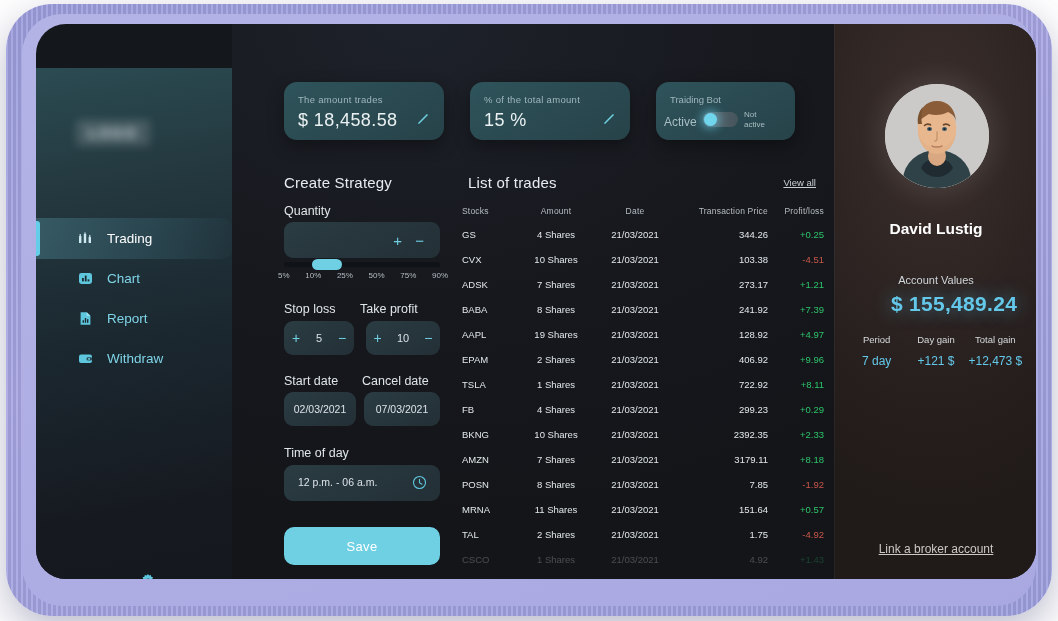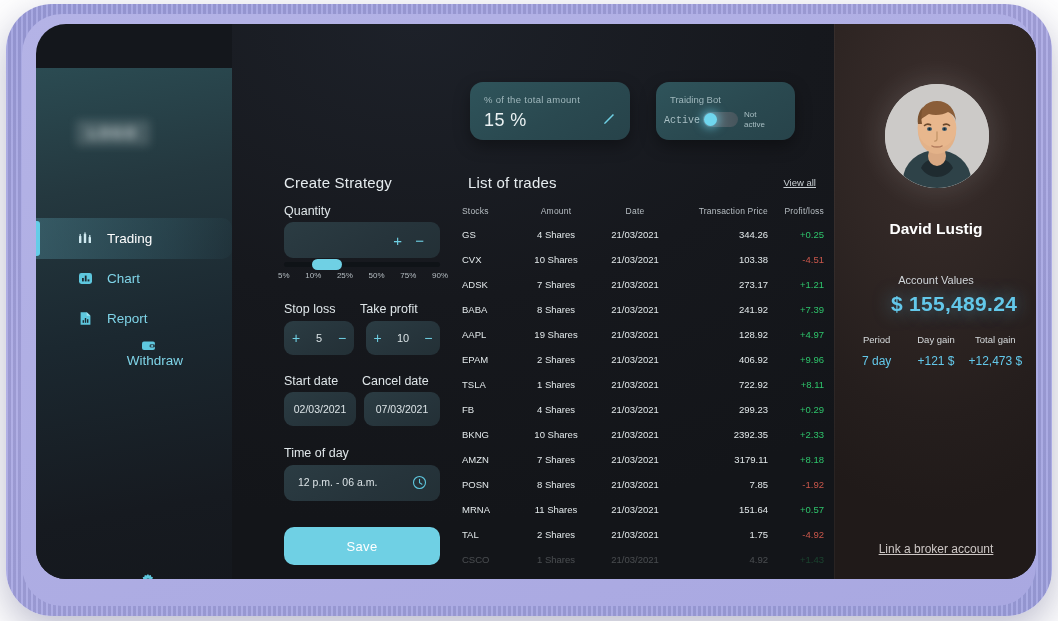--- a/index.html
+++ b/index.html
@@ -101,21 +101,21 @@
   }
   .card-label { position:absolute; left:14px; top:12px; font-size:9.5px; color:#9fb7bc; letter-spacing:.3px; }
   .card-value { position:absolute; left:14px; top:28px; font-size:18px; color:#eaf1f2; font-weight:400; letter-spacing:.4px; }
   .pen { position:absolute; right:14px; bottom:14px; width:14px; height:14px; }
 
   #card-amount  { left:52px;  top:58px;  width:160px; height:58px; }
   #card-percent { left:238px; top:58px;  width:160px; height:58px; }
   #card-bot     { left:424px; top:58px;  width:139px; height:58px; }
 
   #bot-label { position:absolute; left:14px; top:12px; font-size:9.5px; color:#9fb7bc; }
-  #bot-active   { position:absolute; left:8px; top:33px; font-size:10px; color:#a9bfc4;font-family:Liberation Mono, monospace; }
+  #bot-active   { position:absolute; left:8px; top:33px; font-size:12px; color:#a9bfc4; }
   #bot-inactive { position:absolute; left:88px; top:28px; font-size:8px; color:#a9bfc4; line-height:10px; width:32px; }
   #bot-toggle {
     position:absolute; left:47px; top:30px; width:35px; height:15px;
     border-radius:9px;
     background: linear-gradient(90deg,#5a6a72 0%, #46555c 100%);
   }
   #bot-knob {
     position:absolute; left:1px; top:1px; width:13px; height:13px; border-radius:50%;
     background:#6fd6ee;
     box-shadow: 0 0 9px 3px rgba(110,210,235,.55);
@@ -261,21 +261,21 @@
             <path d="M2.6 1.2h6.1l3.7 3.6v9.0H2.6z" fill="#5ec7de"></path>
             <path d="M8.7 1.2l3.7 3.6H8.7z" fill="#9fe2f0"></path>
             <rect x="4.6" y="9.2" width="1.4" height="2.6" fill="#1d2b33"></rect>
             <rect x="6.8" y="7" width="1.4" height="4.8" fill="#1d2b33"></rect>
             <rect x="9" y="8.2" width="1.4" height="3.6" fill="#1d2b33"></rect>
           </svg>
         </span>
         <span>Report</span>
       </div>
 
-      <div class="nav-item" style="top:270px;flex-direction:column;">
+      <div class="nav-item" style="top:270px;">
         <span class="nav-ic">
           <svg width="15" height="15" viewBox="0 0 15 15">
             <rect x="1" y="3.4" width="13" height="8.6" rx="2" fill="#5ec7de"></rect>
             <rect x="8.6" y="6.2" width="5.4" height="3.4" rx="1.4" fill="#2a4a55"></rect>
             <circle cx="11.1" cy="7.9" r=".95" fill="#7fd9ec"></circle>
           </svg>
         </span>
         <span>Withdraw</span>
       </div>
 
@@ -285,20 +285,29 @@
             <path fill="#5ec7de" d="M7 0l1 1.5 1.8-.5.4 1.8 1.8.5-.7 1.7 1.2 1.4-1.5 1.1.5 1.8-1.8.2-.8 1.7-1.6-.9-1.6.9-.8-1.7-1.8-.2.5-1.8L1.1 6.4l1.2-1.4-.7-1.7 1.8-.5.4-1.8L5.6 1.5z"></path>
             <circle cx="7" cy="6.6" r="2.1" fill="#1d2b33"></circle>
           </svg>
         </span>
         <span>Setting</span>
       </div>
     </div>
 
     <div id="main">
 
+      <div class="card" id="card-amount">
+        <span class="card-label">The amount trades</span>
+        <span class="card-value">$ 18,458.58</span>
+        <span class="pen">
+          <svg width="14" height="14" viewBox="0 0 14 14">
+              <path d="M2 12l1.6-.5L12 3.1l-1.1-1.1L2.5 10.4z" fill="#6fd0e4"></path>
+            </svg>
+        </span>
+      </div>
 
       <div class="card" id="card-percent">
         <span class="card-label">% of the total amount</span>
         <span class="card-value">15 %</span>
         <span class="pen">
           <svg width="14" height="14" viewBox="0 0 14 14">
               <path d="M2 12l1.6-.5L12 3.1l-1.1-1.1L2.5 10.4z" fill="#6fd0e4"></path>
             </svg>
         </span>
       </div>

